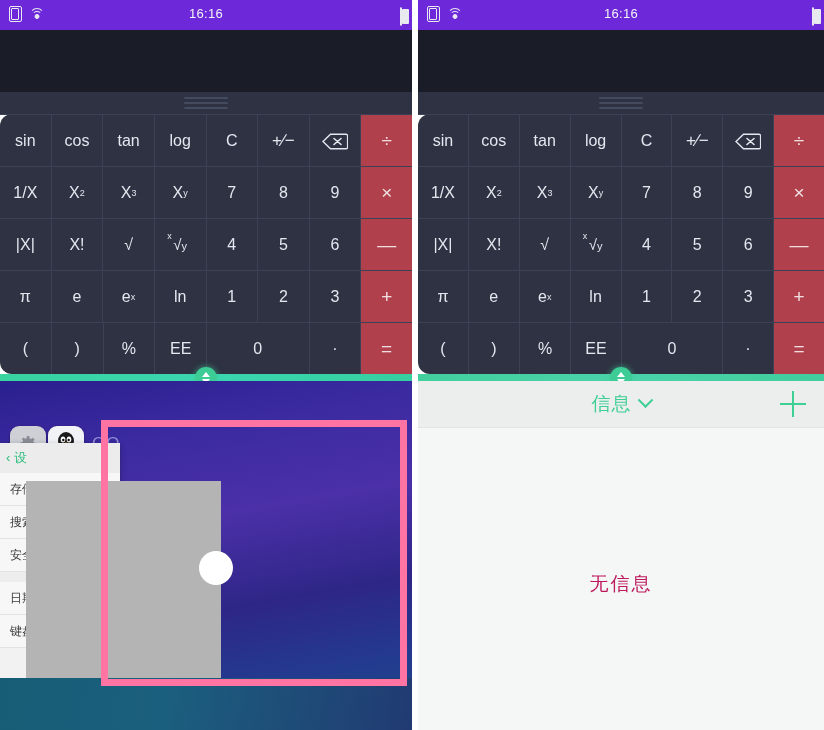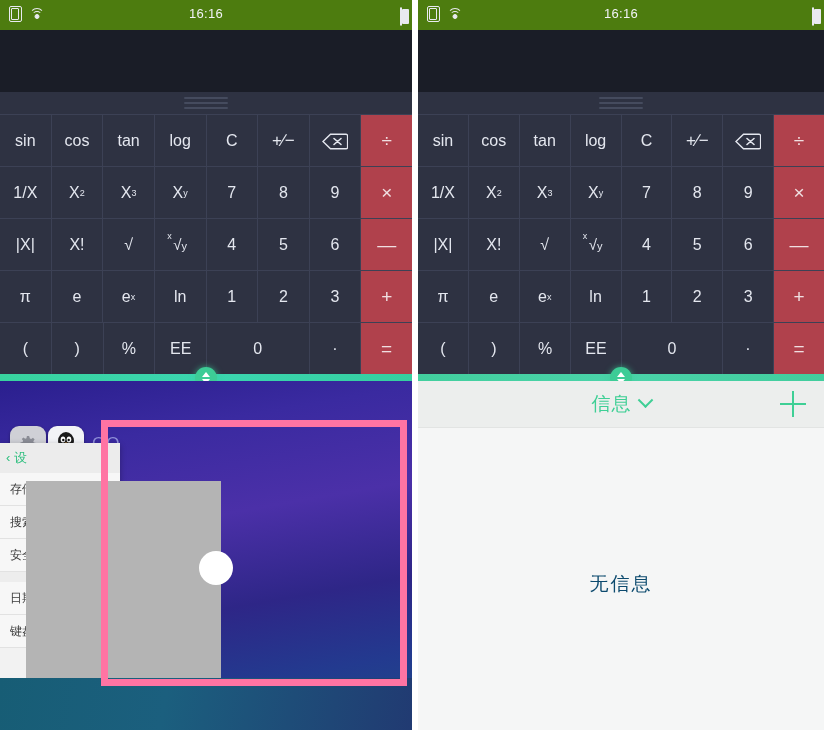--- a/index.html
+++ b/index.html
@@ -4,41 +4,41 @@
 <style>
   html,body{margin:0;padding:0;background:#ffffff;}
   body{font-family:"Liberation Sans","DejaVu Sans",sans-serif;}
   #screen{position:relative;width:824px;height:730px;overflow:hidden;background:#fff;}
 
   .panel{position:absolute;top:0;width:412px;height:730px;overflow:hidden;}
   #panel-left{left:0;}
   #panel-right{left:418px;width:406px;}
 
   
-  .statusbar{position:relative;height:30px;background:#4d7c0f;color:#f2f3f7;}
+  .statusbar{position:relative;height:30px;background:#6d28d9;color:#f2f3f7;}
   .sb-left{position:absolute;left:9px;top:6px;display:flex;align-items:center;gap:7px;}
   .sb-time{position:absolute;left:0;right:0;top:6px;text-align:center;font-size:13px;letter-spacing:.3px;}
   .sb-right{position:absolute;right:10px;top:8px;}
   .icon-sim{display:block;width:11px;height:14px;border:1.4px solid #e9eaf0;border-radius:2px;position:relative;}
   .icon-sim:before{content:"";position:absolute;left:1.2px;top:1.2px;width:6px;height:10px;border:1.2px solid #e9eaf0;border-radius:1px;}
   .icon-wifi{display:block;width:15px;height:12px;position:relative;}
   .icon-wifi i{position:absolute;left:50%;transform:translateX(-50%);border:1.5px solid #e9eaf0;border-bottom-color:transparent;border-left-color:transparent;border-right-color:transparent;border-radius:50%;}
   .icon-wifi i:nth-child(1){width:13px;height:13px;top:0;}
   .icon-wifi i:nth-child(2){width:8px;height:8px;top:3px;}
   .icon-wifi i:nth-child(3){width:3px;height:3px;top:6px;border-bottom-color:#e9eaf0;border-left-color:#e9eaf0;border-right-color:#e9eaf0;background:#e9eaf0;}
   .icon-batt{position:relative;width:23px;height:12px;border:1.5px solid #e9eaf0;border-radius:2.5px;}
   .icon-batt:after{content:"";position:absolute;right:-4px;top:3px;width:2px;height:5px;background:#e9eaf0;border-radius:0 1px 1px 0;}
   .icon-batt .fill{position:absolute;left:1.3px;top:1.3px;bottom:1.3px;width:7px;background:#e9eaf0;border-radius:1px;}
 
   
   .calc-display{height:62px;background:#1a1d27;}
   .calc-grip{height:22px;background:#2e3242;display:flex;align-items:center;justify-content:center;}
   .calc-grip .bars{width:44px;display:flex;flex-direction:column;gap:3px;}
   .calc-grip .bars span{display:block;height:2px;background:#454b5e;border-radius:1px;}
-  .keypad{background:#2e3242;}
+  .keypad{background:#2e3242;border-radius:12px;}
   .krow{display:flex;border-top:1px solid #3c4155;}
   .key{flex:1 1 0;height:51px;display:flex;align-items:center;justify-content:center;
        color:#e4e7ef;font-size:16px;border-right:1px solid #3c4155;box-sizing:border-box;
        font-family:"Liberation Sans",sans-serif;font-weight:300;}
   .key.wide{flex:2 2 0;}
   .key.op{background:#b0414c;border-right:none;color:#f0dfe1;font-size:19px;}
   .key sup{font-size:9px;vertical-align:super;}
   .key .frac{display:inline-block;position:relative;font-size:15px;}
   .key .frac .rt{position:absolute;left:-6px;top:-5px;font-size:9px;}
   .bksp{display:inline-block;width:26px;height:16px;position:relative;}
@@ -90,21 +90,21 @@
 
   
   .msg-app{height:359px;background:#f5f6f6;position:relative;}
   .msg-header{height:46px;background:#eceeed;display:flex;align-items:center;justify-content:center;position:relative;border-bottom:1px solid #e2e4e3;}
   .msg-title{color:#3ecf95;font-size:19px;letter-spacing:1px;}
   .msg-caret{display:inline-block;margin-left:8px;width:9px;height:9px;border-right:2px solid #3ecf95;border-bottom:2px solid #3ecf95;transform:rotate(45deg) translate(-3px,-3px);}
   .msg-plus{position:absolute;right:18px;top:50%;transform:translateY(-50%);width:26px;height:26px;}
   .msg-plus:before,.msg-plus:after{content:"";position:absolute;background:#3ecf95;}
   .msg-plus:before{left:0;top:12px;width:26px;height:2px;}
   .msg-plus:after{top:0;left:12px;height:26px;width:2px;}
-  .msg-empty{position:absolute;left:0;right:0;top:190px;text-align:center;color:#0c4a6e;font-size:19px;letter-spacing:2px;}
+  .msg-empty{position:absolute;left:0;right:0;top:190px;text-align:center;color:#be185d;font-size:19px;letter-spacing:2px;}
 </style>
 </head>
 <body>
 
 <div id="screen">
 
   <div class="panel" id="panel-left">
 
     <div class="statusbar">
       <div class="sb-left">

